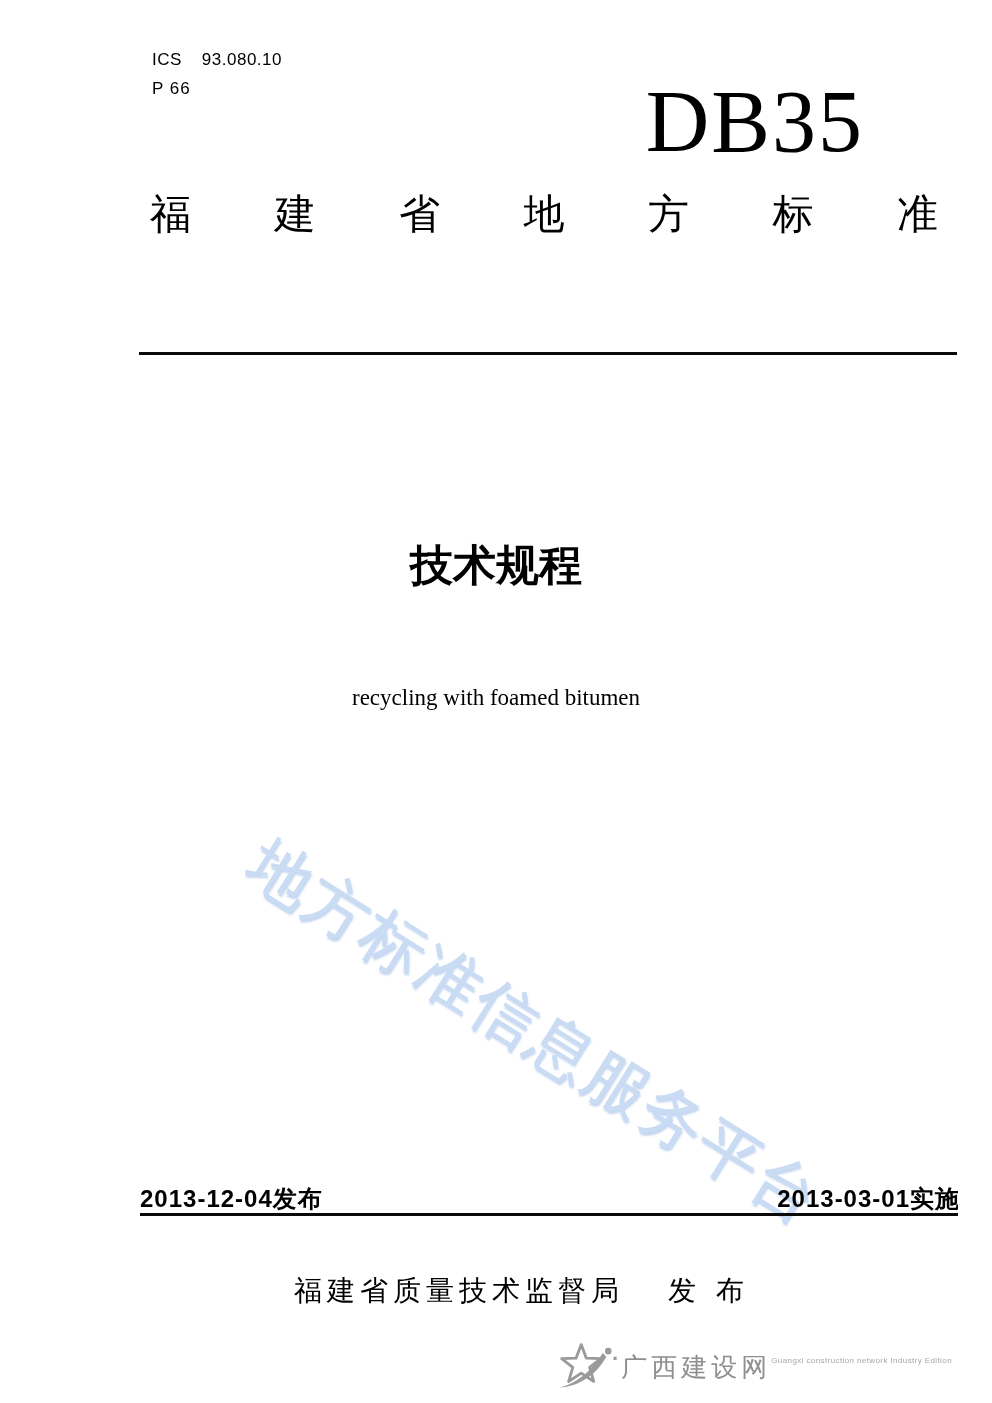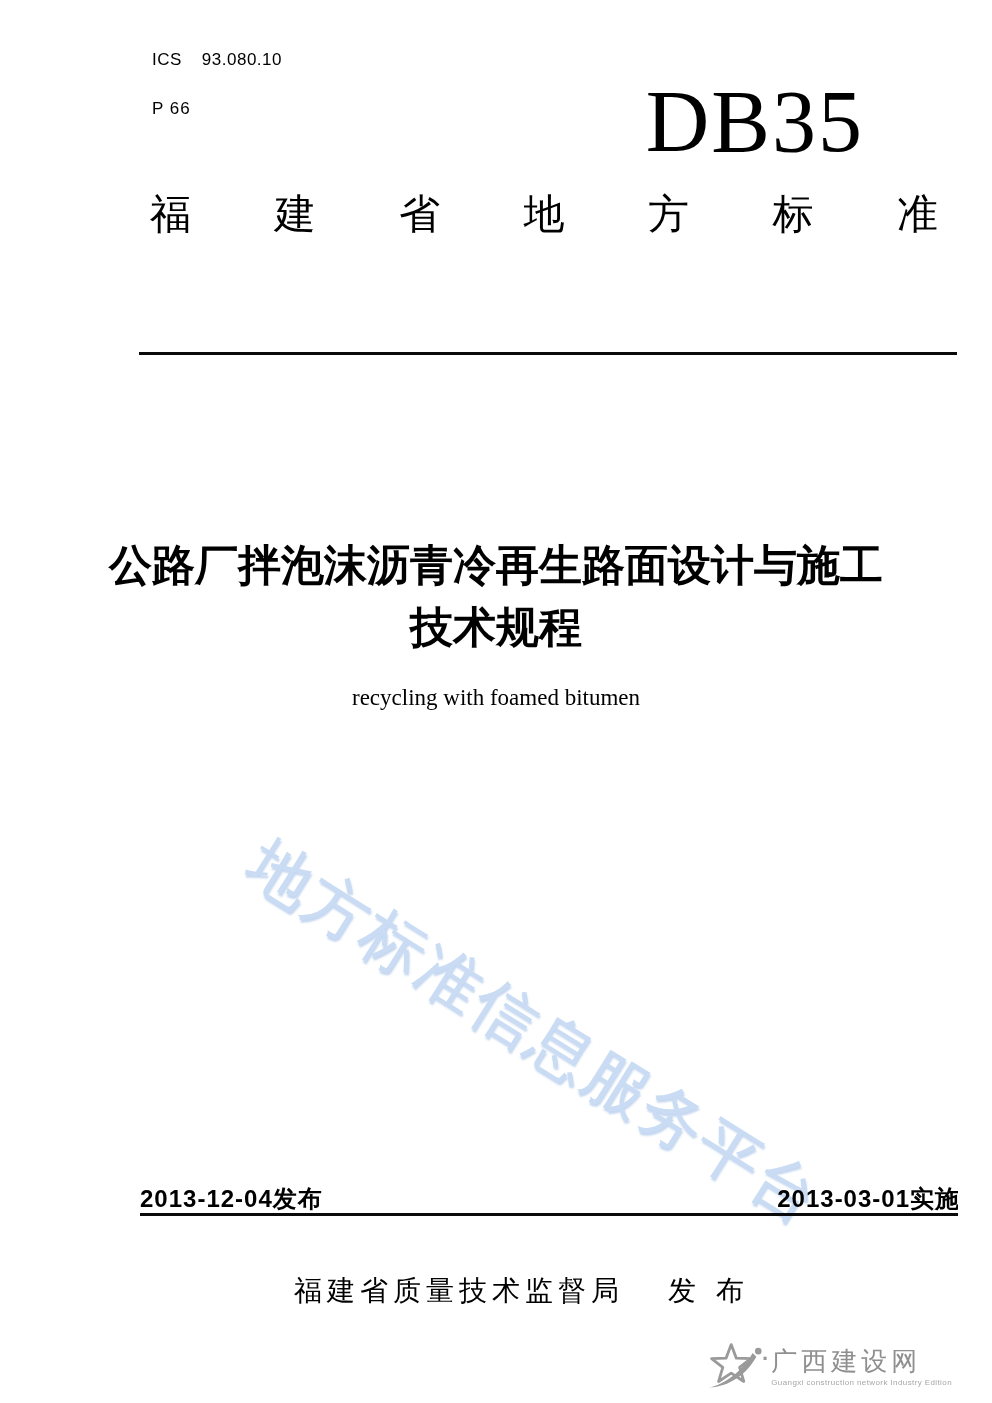--- a/index.html
+++ b/index.html
@@ -16,21 +16,21 @@
   }
 
   
   .ics-row {
     position: absolute; left: 118px; top: 50px;
     font-size: 17px; letter-spacing: 0.5px; white-space: nowrap;
   }
   .ics-row .ics-number { margin-left: 20px; }
   .p-class {
     position: absolute; left: 118px; top: 79px;
-    font-size: 17px; letter-spacing: 1px; margin-top: 20px;
+    font-size: 17px; letter-spacing: 1px;
   }
 
   
   .db35 {
     position: absolute; right: 94px; top: 78px;
     font-family: "Liberation Serif", "DejaVu Serif", serif;
     font-weight: 400; font-size: 88px; line-height: 1;
     letter-spacing: 2px;
   }
 
@@ -95,21 +95,21 @@
   
   .site-logo {
     position: absolute; right: 6px; top: 1340px;
     display: flex; align-items: center;
   }
   .star-icon { width: 56px; height: 54px; flex: 0 0 auto; }
   .site-dot {
     color: #9a9a9a; font-size: 22px; font-weight: 700;
     align-self: flex-start; margin: 8px 2px 0 0; line-height: 1;
   }
-  .site-text { display: flex; flex-direction: column; }
+  .site-text { display: flex; flex-direction: row; }
   .site-name {
     color: #8f8f8f; font-size: 26px; font-weight: 500;
     letter-spacing: 4px; line-height: 1.1; white-space: nowrap;
   }
   .site-tagline {
     color: #a6a6a6; font-size: 8px; letter-spacing: 0.4px;
     margin-top: 3px; white-space: nowrap;
   }
 </style>
 </head>
@@ -132,21 +132,20 @@
     <span>地</span>
     <span>方</span>
     <span>标</span>
     <span>准</span>
   </div>
 
 
   <div class="rule rule-top"></div>
 
   <div class="title-zh">
-    <div>公路厂拌泡沫沥青冷再生路面设计与施工</div>
     <div>技术规程</div>
   </div>
 
   <div class="title-en">
     <div>recycling with foamed bitumen</div>
   </div>
 
   <div class="watermark">地方标准信息服务平台</div>
 
   <div class="date-row">

